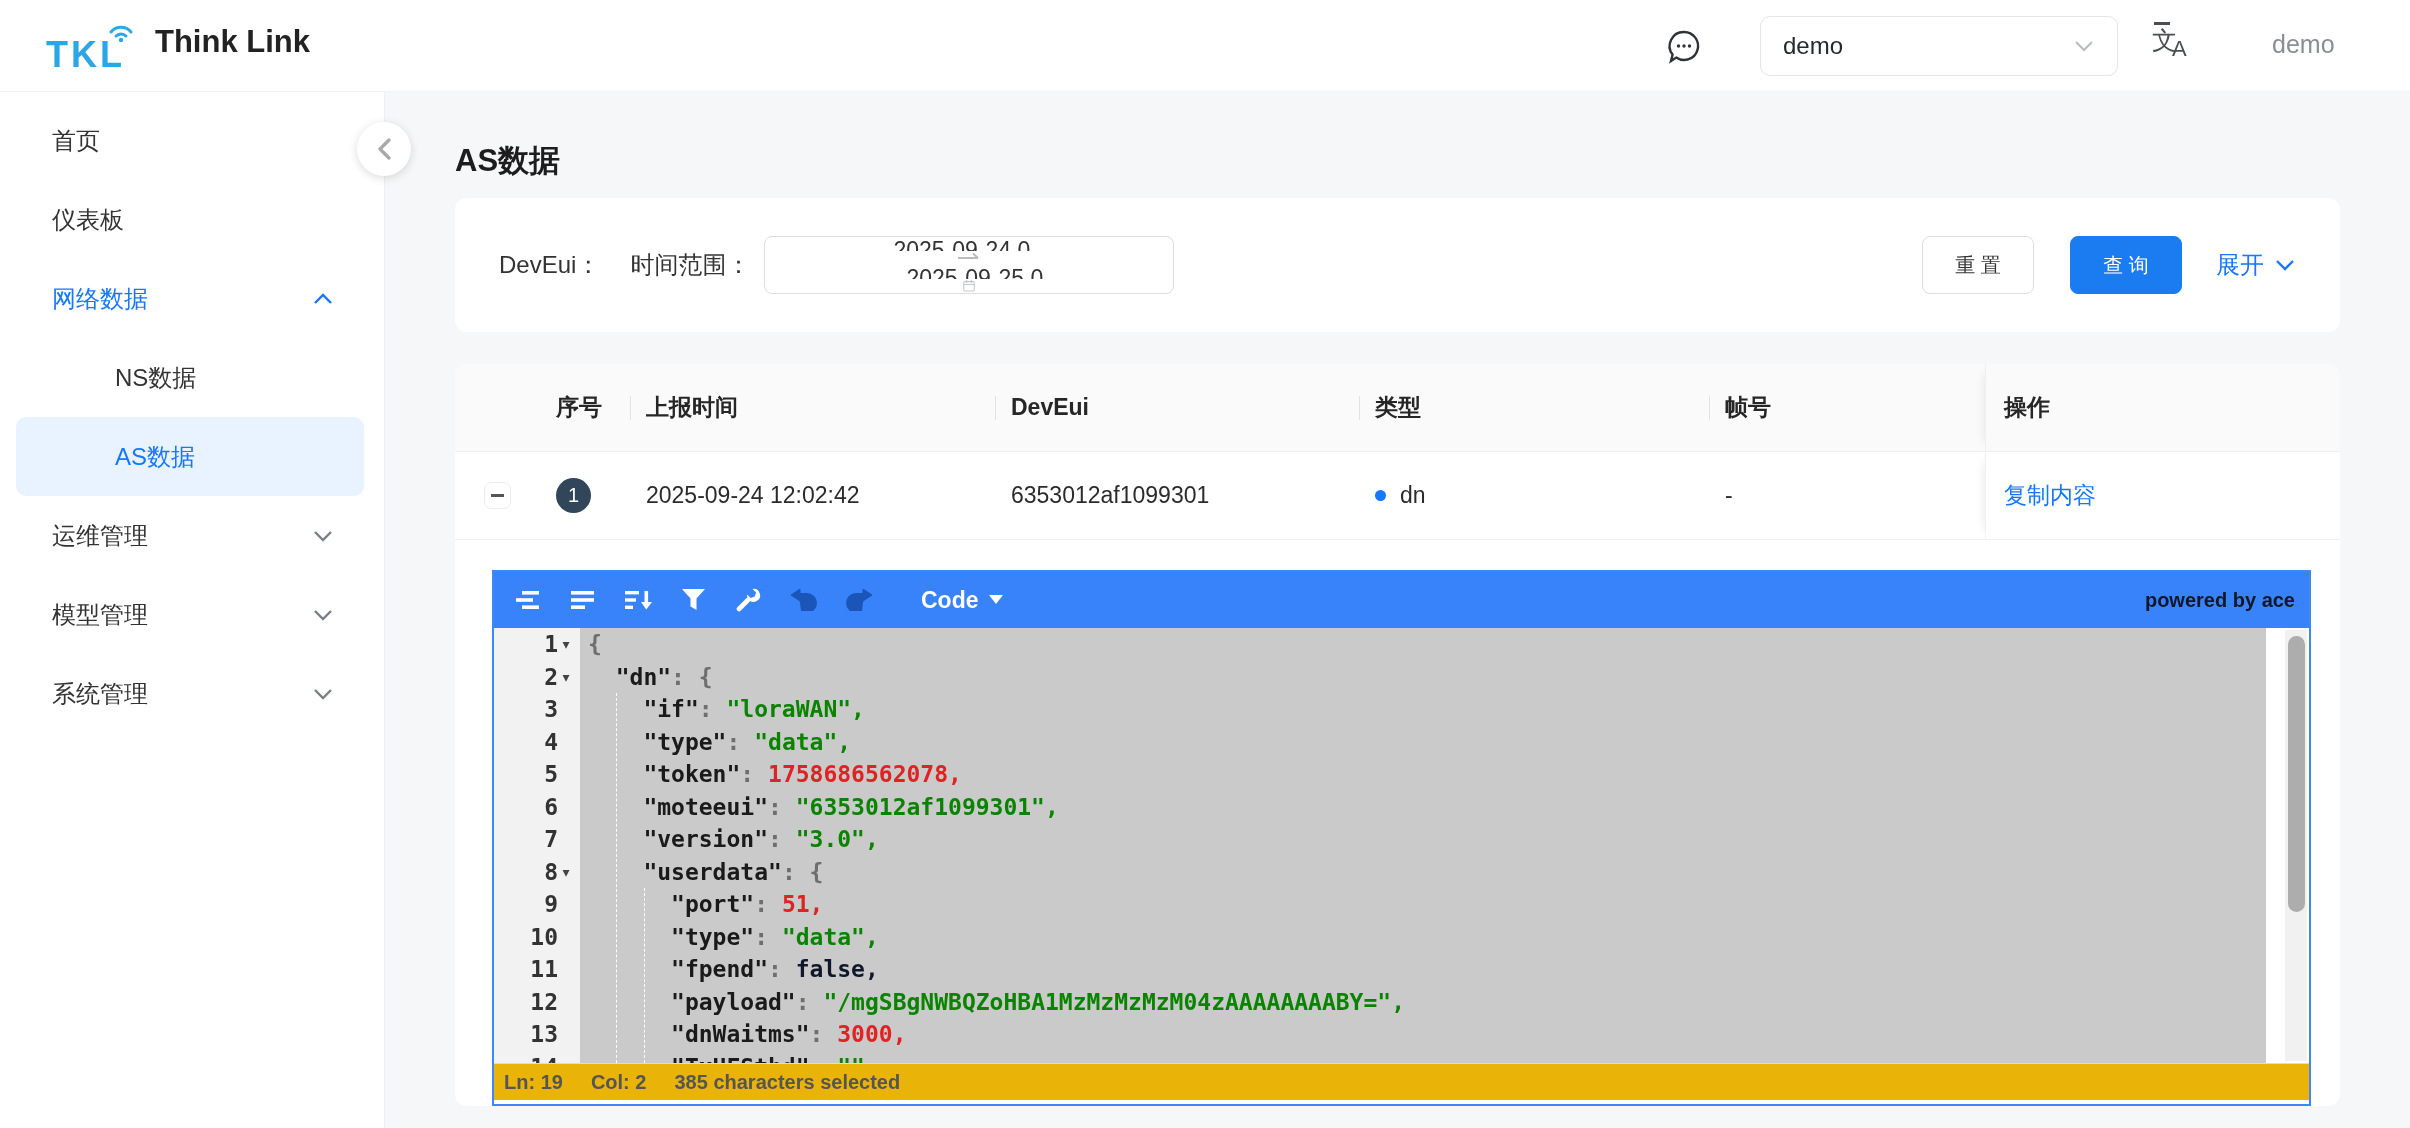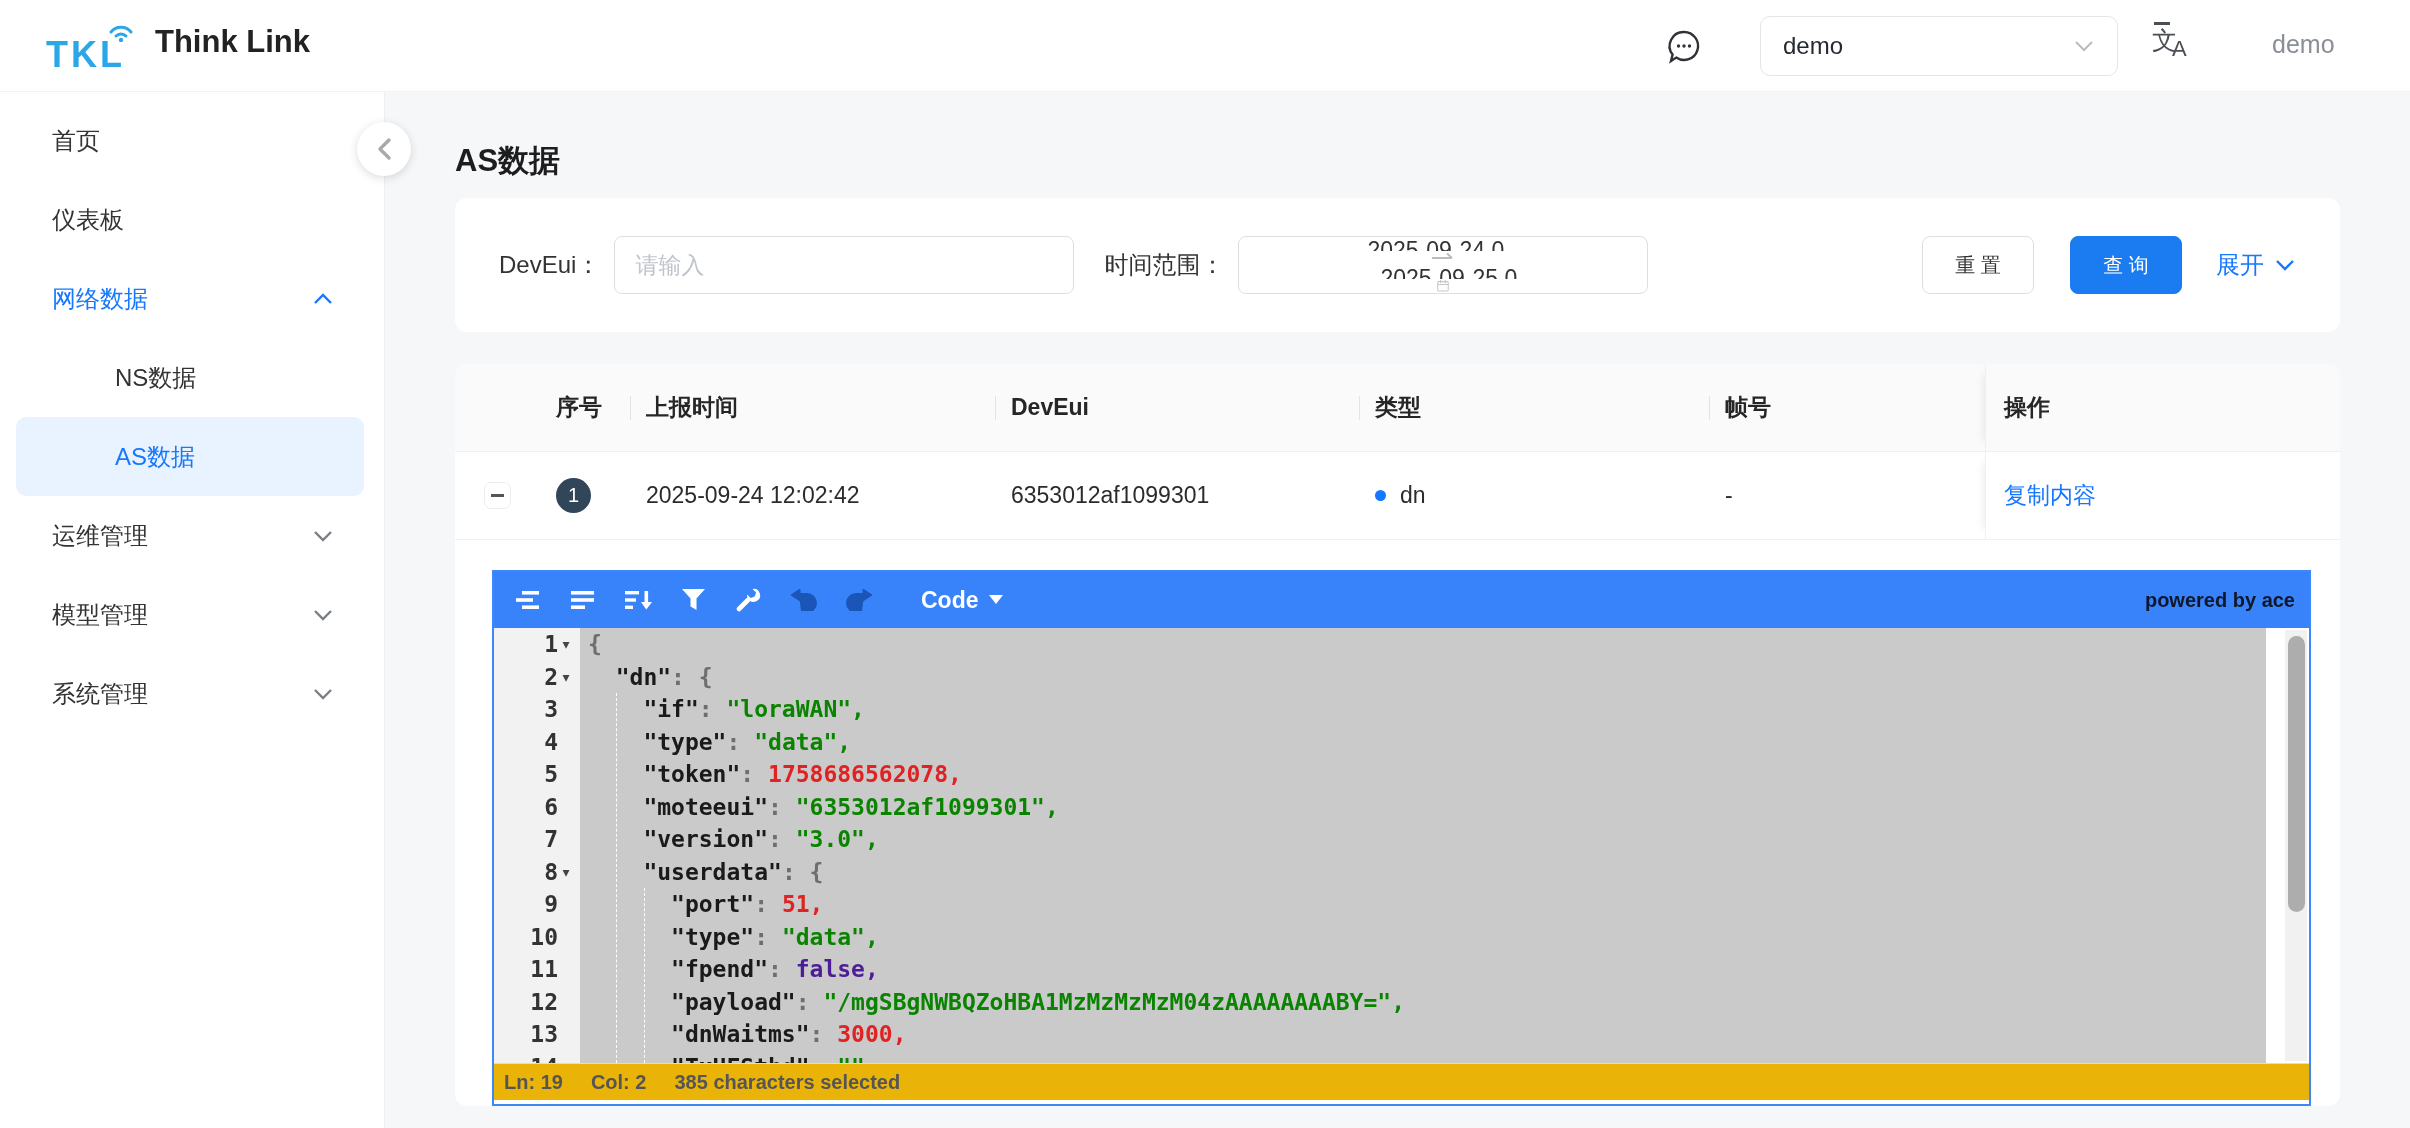--- a/index.html
+++ b/index.html
@@ -75,21 +75,21 @@
   .ed-mode { display:flex; align-items:center; margin-left:22px; color:#fff; font-size:23px; cursor:pointer; }
   .ed-mode svg { margin-left:10px; }
   .ed-powered { margin-left:auto; color:#0f172a; font-size:20px; cursor:pointer; }
   .ed-code { position:relative; height:435px; overflow:hidden; background:#fff; }
   .ed-gutter { position:absolute; left:0; top:0; bottom:0; width:86px; background:#f2f2f2; z-index:2; }
   .gl { height:32.5px; line-height:32.5px; display:flex; justify-content:flex-end; align-items:center; padding-right:6px; font-family:"DejaVu Sans Mono",monospace; font-size:23px; color:#333; }
   .gl .fold { width:16px; font-size:14px; color:#444; text-align:center; font-family:"DejaVu Sans",sans-serif; }
   .ed-selection { position:absolute; left:86px; top:0; width:1686px; height:100%; background:#cacaca; z-index:0; }
   .ed-lines { position:absolute; left:86px; top:0; right:0; z-index:1; }
   .cl { height:32.5px; line-height:32.5px; white-space:pre; font-family:"DejaVu Sans Mono",monospace; font-size:23px; padding-left:8px; }
-  .tk-d{color:#1a1a1a;} .tk-p{color:#6e6e6e;} .tk-s{color:#0a8400;} .tk-n{color:#e02222;} .tk-b{color:#4c1d95;}
+  .tk-d{color:#1a1a1a;} .tk-p{color:#6e6e6e;} .tk-s{color:#0a8400;} .tk-n{color:#e02222;} .tk-b{color:#0f172a;}
   .guide { position:absolute; width:0; border-left:1px dashed rgba(255,255,255,.95); z-index:1; }
   .g1 { left:122px; top:65px; bottom:0; }
   .g2 { left:150px; top:260px; bottom:0; }
   .ed-scrolltrack { position:absolute; right:2px; top:2px; bottom:2px; width:22px; background:#f1f1f1; z-index:3; }
   .ed-scrollthumb { position:absolute; right:2px; top:6px; width:17px; height:276px; background:#adadad; border-radius:9px; cursor:pointer; }
   .ed-status { height:37px; background:#eab308; border-top:1px solid #dddddd; display:flex; align-items:center; padding-left:10px; font-size:20px; color:#555; }
   .ed-status span { margin-right:28px; }
   .chev-gray polyline { stroke:#b9bcc2; } .chev-blue polyline { stroke:#1677ff; } .chev-dark polyline { stroke:#7a7f86; }
 </style>
 </head>
@@ -172,21 +172,20 @@
   <svg width="16" height="24" viewBox="0 0 16 24">
     <polyline points="13,3 4,12 13,21" fill="none" stroke="#a9a9a9" stroke-width="3.4" stroke-linecap="round" stroke-linejoin="round"></polyline>
   </svg>
 </div>
 
 <div class="main">
   <div class="page-title">AS数据</div>
 
   <div class="filter-card">
     <span class="f-label">DevEui：</span>
-    <input class="f-input" placeholder="请输入" style="">
     <span class="f-label range-label">时间范围：</span>
     <div class="range-box">
       <span class="dt">2025-09-24 0</span>
       <svg class="range-arrow" width="26" height="14" viewBox="0 0 26 14">
         <path d="M2 7 H22 M17 2.5 L22 7" fill="none" stroke="#b9bcc2" stroke-width="2"></path>
       </svg>
       <span class="dt end">2025-09-25 0</span>
       <svg width="26" height="26" viewBox="0 0 26 26">
         <rect x="3" y="5" width="20" height="18" rx="2" fill="none" stroke="#c4c7cc" stroke-width="2"></rect>
         <line x1="8.5" y1="2" x2="8.5" y2="8" stroke="#c4c7cc" stroke-width="2"></line>

